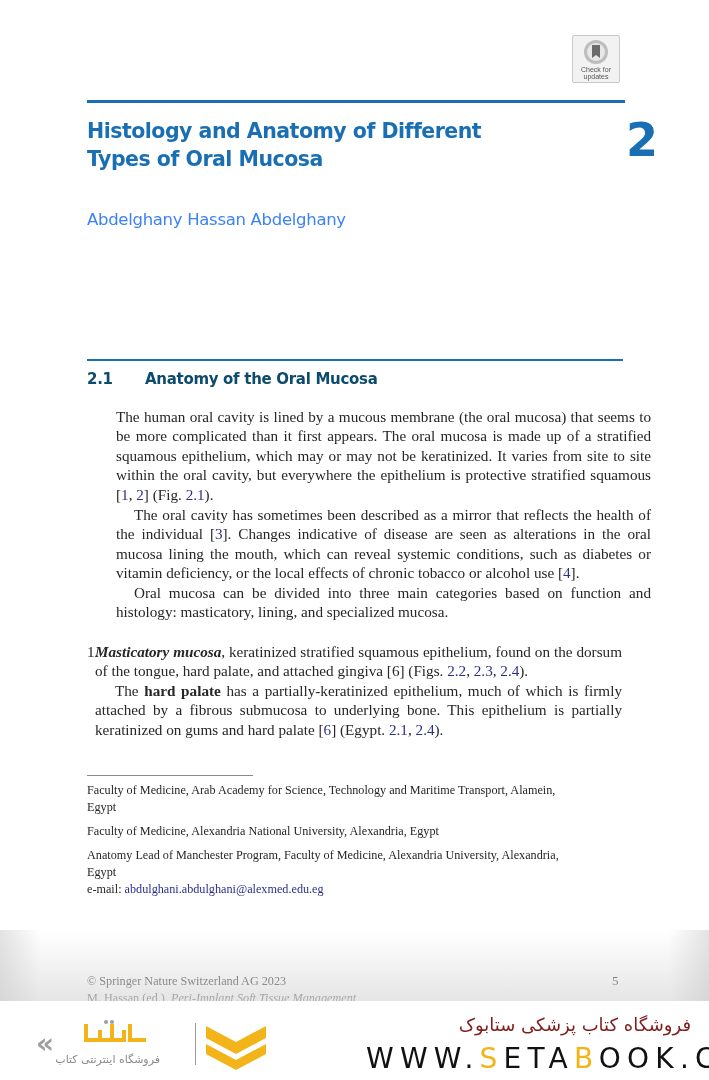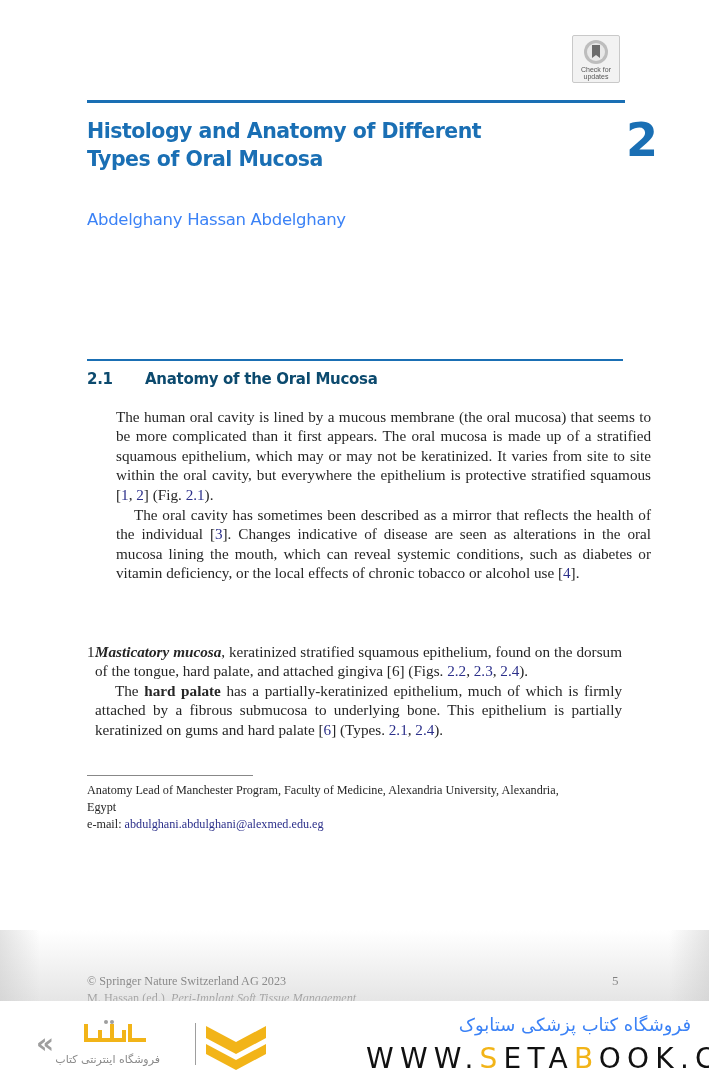--- a/index.html
+++ b/index.html
@@ -96,21 +96,21 @@
     position:absolute; left:82px; top:1018px; width:70px; height:30px;
   }
   .logo-sub {
     position:absolute; left:40px; top:1053px; width:120px; text-align:right;
     font-family:"DejaVu Sans", sans-serif; font-size:11px; color:#8a8a8a; direction:rtl;
   }
   .logo-sep { position:absolute; left:195px; top:1023px; width:1px; height:42px; background:#9e9e9e; }
   .logo-mark { position:absolute; left:204px; top:1022px; }
   .store-fa {
     position:absolute; right:18px; top:1014px; direction:rtl;
-    font-family:"DejaVu Sans", sans-serif; font-size:18px; color:#3b82f6;
+    font-family:"DejaVu Sans", sans-serif; font-size:18px; color:#7f1d1d;
   }
   .store-url {
     position:absolute; left:366px; top:1042px; letter-spacing:6.2px;
     font-family:"DejaVu Sans", sans-serif; font-size:28px; color:#111;text-align:right;
   }
   .store-url .hl { color:#f2b418; }
 </style>
 </head>
 <body>
 
@@ -137,30 +137,33 @@
 
   <div class="sec-rule"></div>
   <div class="sec-head">
     <span class="num">2.1</span><span>Anatomy of the Oral Mucosa</span>
   </div>
 
   <div class="body-text p1"><span>The human oral cavity is lined by a mucous membrane (the oral mucosa) that seems to be more complicated than it first appears. The oral mucosa is made up of a stratified squamous epithelium, which may or may not be keratinized. It varies from site to site within the oral cavity, but everywhere the epithelium is protective stratified squamous </span>[<a class="ref">1</a>, <a class="ref">2</a>] <span>(Fig. </span><a class="ref">2.1</a><span>).</span></div>
 
   <div class="body-text p2"><span>The oral cavity has sometimes been described as a mirror that reflects the health of the individual </span>[<a class="ref">3</a>]<span>. Changes indicative of disease are seen as alterations in the oral mucosa lining the mouth, which can reveal systemic conditions, such as diabetes or vitamin deficiency, or the local effects of chronic tobacco or alcohol use </span>[<a class="ref">4</a>]<span>.</span></div>
 
+  <div class="body-text p3">Oral mucosa can be divided into three main categories based on function and histology: masticatory, lining, and specialized mucosa.</div>
 
   <div class="list">
     <div class="li-num">1.</div>
     <div class="li-body"><b><i>Masticatory mucosa</i></b><span>, keratinized stratified squamous epithelium, found on the dorsum of the tongue, hard palate, and attached gingiva [6] (Figs. </span><a class="ref">2.2</a>, <a class="ref">2.3</a>, <a class="ref">2.4</a><span>).</span>
-      <span class="para2"><span>The </span><b>hard palate</b><span> has a partially-keratinized epithelium, much of which is firmly attached by a fibrous submucosa to underlying bone. This epithelium is partially keratinized on gums and hard palate [</span><a class="ref">6</a><span>] (Types. </span><a class="ref">2.1</a>, <a class="ref">2.4</a><span>).</span></span>
+      <span class="para2"><span>The </span><b>hard palate</b><span> has a partially-keratinized epithelium, much of which is firmly attached by a fibrous submucosa to underlying bone. This epithelium is partially keratinized on gums and hard palate [</span><a class="ref">6</a><span>] (Egypt. </span><a class="ref">2.1</a>, <a class="ref">2.4</a><span>).</span></span>
     </div>
   </div>
 
   <div class="fn-rule"></div>
   <div class="footnotes">
+    <div class="blk">Faculty of Medicine, Arab Academy for Science, Technology and Maritime Transport, Alamein, Egypt</div>
+    <div class="blk">Faculty of Medicine, Alexandria National University, Alexandria, Egypt</div>
     <div class="blk tight">Anatomy Lead of Manchester Program, Faculty of Medicine, Alexandria University, Alexandria, Egypt</div>
     <div class="blk tight"><span>e-mail: </span><a class="email-link">abdulghani.abdulghani@alexmed.edu.eg</a></div>
   </div>
 
   <div class="copyright">
     <div>© Springer Nature Switzerland AG 2023</div>
     <div><span>M. Hassan (ed.), </span><i>Peri-Implant Soft Tissue Management</i></div>
   </div>
   <div class="pageno">5</div>
 

